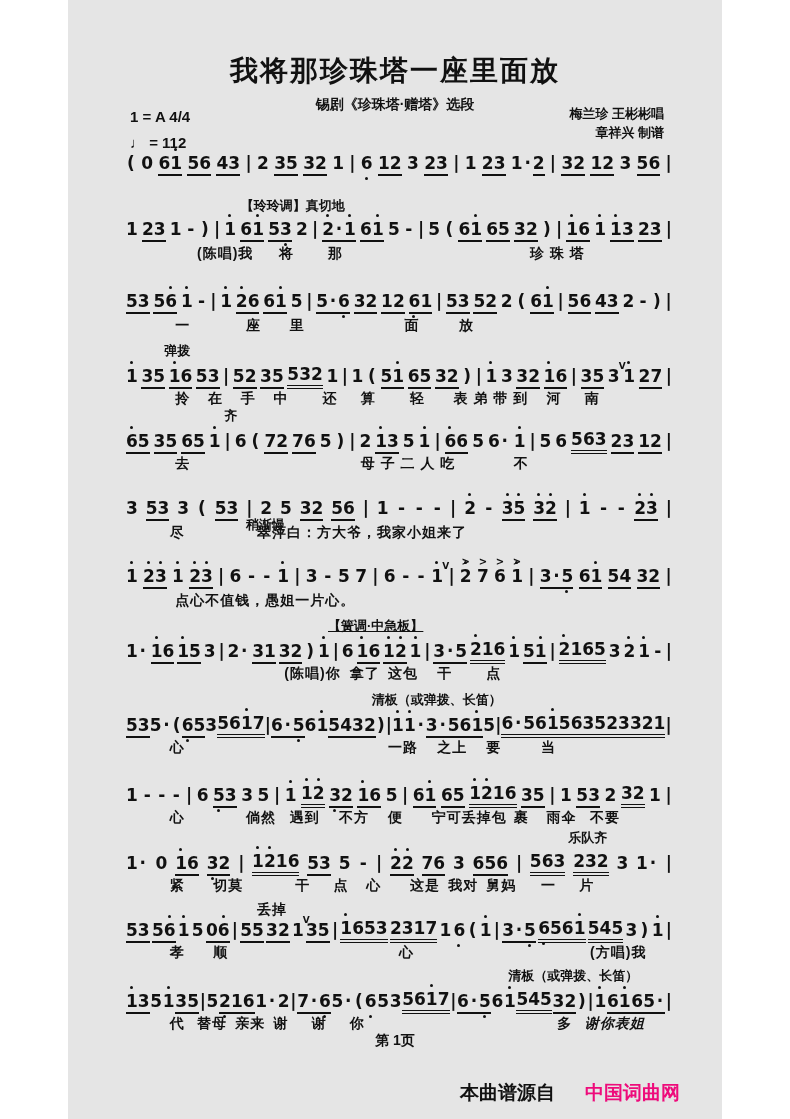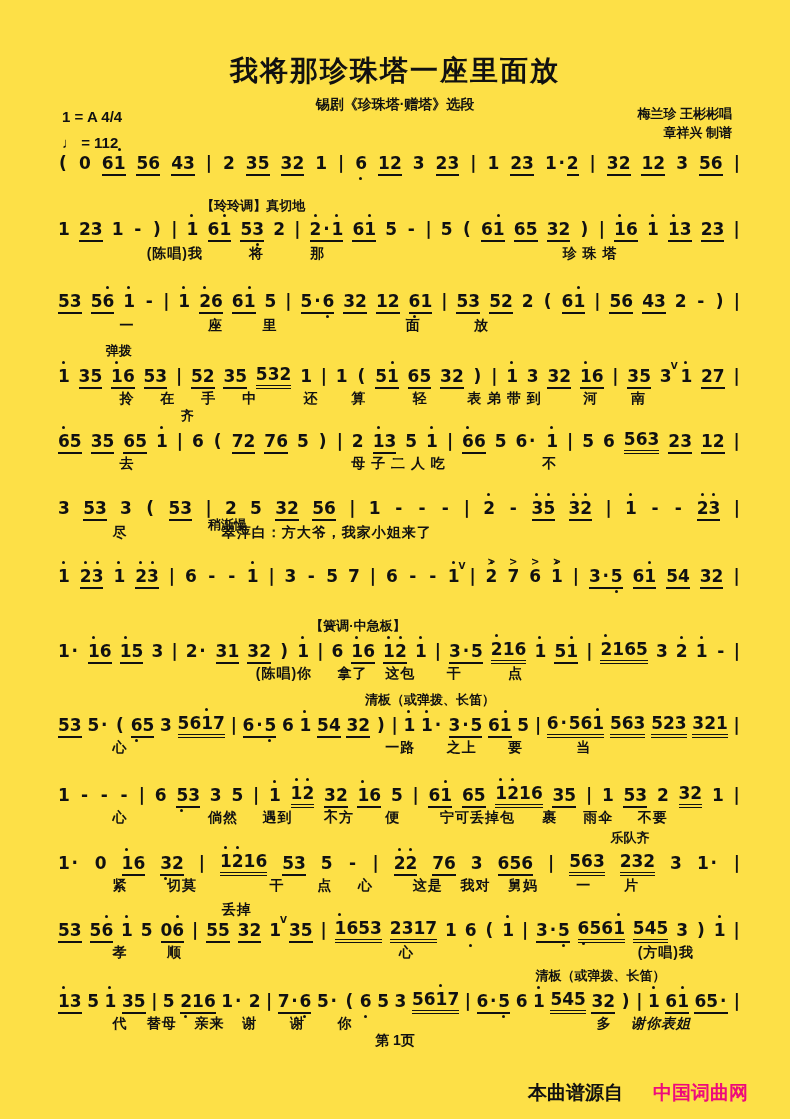--- a/index.html
+++ b/index.html
@@ -1,16 +1,16 @@
 <!DOCTYPE html>
 <html><head>
 <meta charset="utf-8">
 <style>
   html,body{margin:0;padding:0;background:#fff;}
-  .sheet{position:relative;width:790px;height:1119px;background:#fde047;margin:0 auto;overflow:hidden;
+  .sheet{position:relative;width:654px;height:1119px;background:#e5e5e5;margin:0 auto;overflow:hidden;
          font-family:"Liberation Sans","DejaVu Sans",sans-serif;color:#111;}
   .title{position:absolute;top:52px;left:0;right:0;text-align:center;font-size:28px;font-weight:bold;margin:0;letter-spacing:2px;}
   .subtitle{position:absolute;top:96px;left:0;right:0;text-align:center;font-size:14px;font-weight:bold;}
   .keyblock{position:absolute;top:104px;left:62px;font-size:15px;font-weight:bold;line-height:26px;}
   .credits{position:absolute;top:104px;right:58px;font-size:13px;font-weight:bold;text-align:right;line-height:19px;}
   .line{position:absolute;left:58px;right:50px;height:60px;}
   .notes{position:absolute;left:0;right:0;top:0;display:flex;justify-content:space-between;align-items:flex-end;}
   .tok{white-space:nowrap;}
   .nch{display:inline-block;position:relative;min-width:10px;text-align:center;font-weight:bold;
        font-size:17px;line-height:22px;border-bottom:2px solid transparent;font-family:"DejaVu Sans",sans-serif;}
@@ -294,23 +294,26 @@
           <span class="tok"><span class="nch">7<i class="ac">&gt;</i></span></span>
           <span class="tok"><span class="nch">6<i class="ac">&gt;</i></span></span>
           <span class="tok"><span class="nch">1<i class="dh"></i><i class="ac">&gt;</i></span></span>
           <span class="tok"><span class="nch bar">|</span></span>
           <span class="tok"><span class="nch u1">3</span><span class="nch u1">·</span><span class="nch u1">5<i class="dl"></i></span></span>
           <span class="tok"><span class="nch u1">6</span><span class="nch u1">1<i class="dh"></i></span></span>
           <span class="tok"><span class="nch u1">5</span><span class="nch u1">4</span></span>
           <span class="tok"><span class="nch u1">3</span><span class="nch u1">2</span></span>
           <span class="tok"><span class="nch bar">|</span></span>
         </div>
+        <div class="lyrrow">
+          <span class="lyr" style="left: 9%;">点心不值钱，愚姐一片心。</span>
+        </div>
       </div>
       <div class="line" style="top: 638px;">
-        <div class="marker" style="left: 37%;">【簧调·中急板】</div>
+        <div class="marker" style="left: 37%; text-decoration: underline;">【簧调·中急板】</div>
         <div class="notes">
           <span class="tok"><span class="nch">1</span><span class="nch">·</span></span>
           <span class="tok"><span class="nch u1">1<i class="dh"></i></span><span class="nch u1">6</span></span>
           <span class="tok"><span class="nch u1">1<i class="dh"></i></span><span class="nch u1">5</span></span>
           <span class="tok"><span class="nch">3</span></span>
           <span class="tok"><span class="nch bar">|</span></span>
           <span class="tok"><span class="nch">2</span><span class="nch">·</span></span>
           <span class="tok"><span class="nch u1">3</span><span class="nch u1">1</span></span>
           <span class="tok"><span class="nch u1">3</span><span class="nch u1">2</span></span>
           <span class="tok"><span class="nch">)</span></span>

